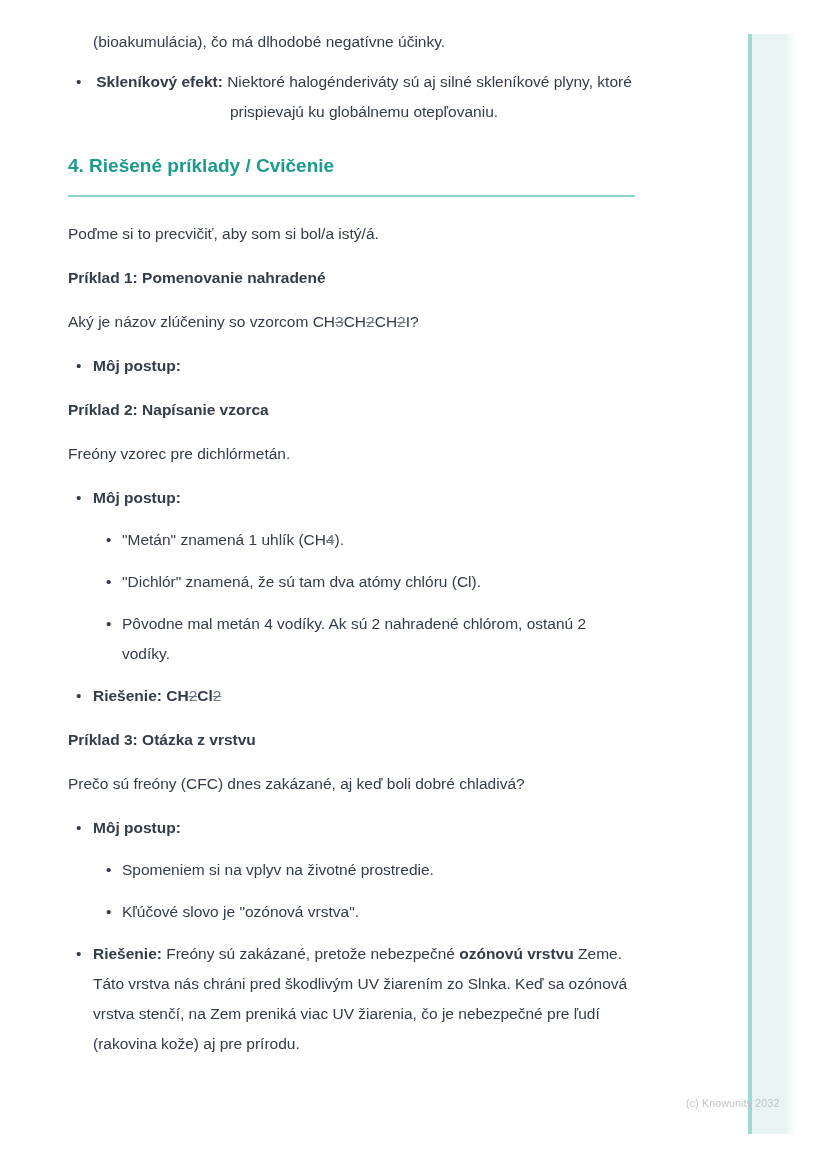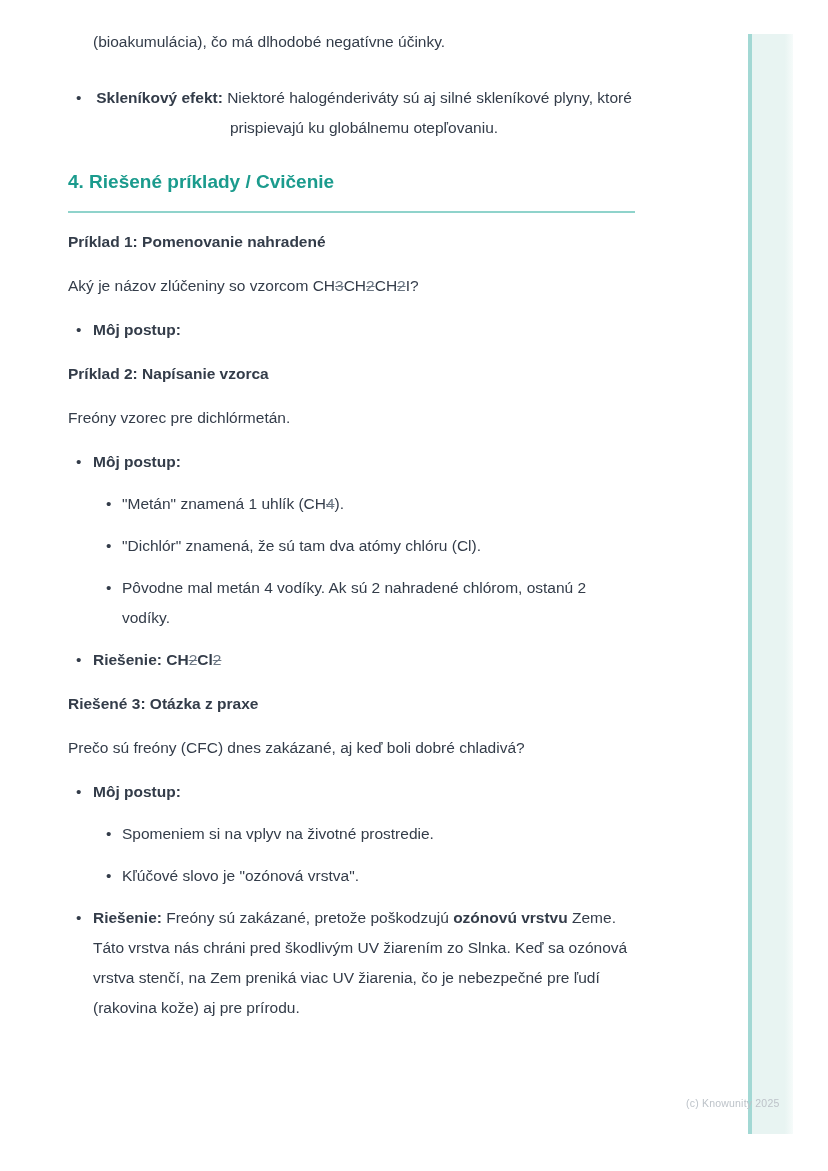--- a/index.html
+++ b/index.html
@@ -15,21 +15,21 @@
   html,body{background:#fff;}
   body{
     width:828px;height:1171px;position:relative;overflow:hidden;
     font-family:"Liberation Sans", sans-serif;
     color:var(--ink);
   }
   .content{
     position:absolute;left:68px;top:27px;width:567px;
     font-size:15.5px;line-height:30px;
   }
-  .continuation{padding-left:25px;margin-bottom:26px;}
+  .continuation{padding-left:25px;margin-bottom:10px;}
   ul{list-style:none;}
   ul.lvl1{padding-left:25px;}
   ul.lvl1 > li{position:relative;margin-bottom:12px;}
   ul.lvl1 > li::before{
     content:"•";position:absolute;left:-17px;top:0;color:var(--ink);
   }
   ul.lvl2{padding-left:29px;margin-top:12px;}
   ul.lvl2 > li{position:relative;margin-bottom:12px;}
   ul.lvl2 > li::before{
     content:"•";position:absolute;left:-16px;top:0;color:var(--ink);
@@ -55,32 +55,33 @@
   .copyright{
     position:absolute;left:686px;top:1097px;z-index:2;
     font-size:10.5px;color:var(--footer);letter-spacing:0.2px;
     white-space:nowrap;
   }
 </style>
 </head>
 <body>
 
 <div class="edge-stripe"></div>
-<div class="copyright">(c) Knowunity 2025</div>
+<div class="copyright">(c) Knowunity 2032</div>
 
 <div class="content">
 
   <p class="continuation">(bioakumulácia), čo má dlhodobé negatívne účinky.</p>
 
   <ul class="lvl1" style="margin-top:0;text-align:center;">
     <li><span class="b">Skleníkový efekt:</span><span> Niektoré halogénderiváty sú aj silné skleníkové plyny, ktoré prispievajú ku globálnemu otepľovaniu.</span></li>
   </ul>
 
   <h2 class="section-heading">4. Riešené príklady / Cvičenie</h2>
 
+  <p class="lead">Poďme si to precvičiť, aby som si bol/a istý/á.</p>
 
   <p class="example-title">Príklad 1: Pomenovanie nahradené</p>
   <p class="block"><span>Aký je názov zlúčeniny so vzorcom CH</span><span class="strike">3</span><span>CH</span><span class="strike">2</span><span>CH</span><span class="strike">2</span><span>I?</span></p>
   <ul class="lvl1">
     <li>
       <span class="b">Môj postup:</span>
     </li>
   </ul>
 
   <p class="example-title">Príklad 2: Napísanie vzorca</p>
@@ -90,26 +91,26 @@
       <span class="b">Môj postup:</span>
       <ul class="lvl2">
         <li><span>"Metán" znamená 1 uhlík (CH</span><span class="strike">4</span><span>).</span></li>
         <li><span>"Dichlór" znamená, že sú tam dva atómy chlóru (Cl).</span></li>
         <li><span>Pôvodne mal metán 4 vodíky. Ak sú 2 nahradené chlórom, ostanú 2 vodíky.</span></li>
       </ul>
     </li>
     <li><span class="b">Riešenie: CH</span><span class="strike">2</span><span class="b">Cl</span><span class="strike">2</span></li>
   </ul>
 
-  <p class="example-title">Riešené 3: Otázka z praxe</p>
+  <p class="example-title">Príklad 3: Otázka z vrstvu</p>
   <p class="block"><span>Prečo sú freóny (CFC) dnes zakázané, aj keď boli dobré chladivá?</span></p>
   <ul class="lvl1">
     <li>
       <span class="b">Môj postup:</span>
       <ul class="lvl2">
         <li><span>Spomeniem si na vplyv na životné prostredie.</span></li>
         <li><span>Kľúčové slovo je "ozónová vrstva".</span></li>
       </ul>
     </li>
-    <li><span class="b">Riešenie:</span><span> Freóny sú zakázané, pretože poškodzujú </span><span class="b">ozónovú vrstvu</span><span> Zeme. Táto vrstva nás chráni pred škodlivým UV žiarením zo Slnka. Keď sa ozónová vrstva stenčí, na Zem preniká viac UV žiarenia, čo je nebezpečné pre ľudí (rakovina kože) aj pre prírodu.</span></li>
+    <li><span class="b">Riešenie:</span><span> Freóny sú zakázané, pretože nebezpečné </span><span class="b">ozónovú vrstvu</span><span> Zeme. Táto vrstva nás chráni pred škodlivým UV žiarením zo Slnka. Keď sa ozónová vrstva stenčí, na Zem preniká viac UV žiarenia, čo je nebezpečné pre ľudí (rakovina kože) aj pre prírodu.</span></li>
   </ul>
 
 </div>
 
 </body></html>

